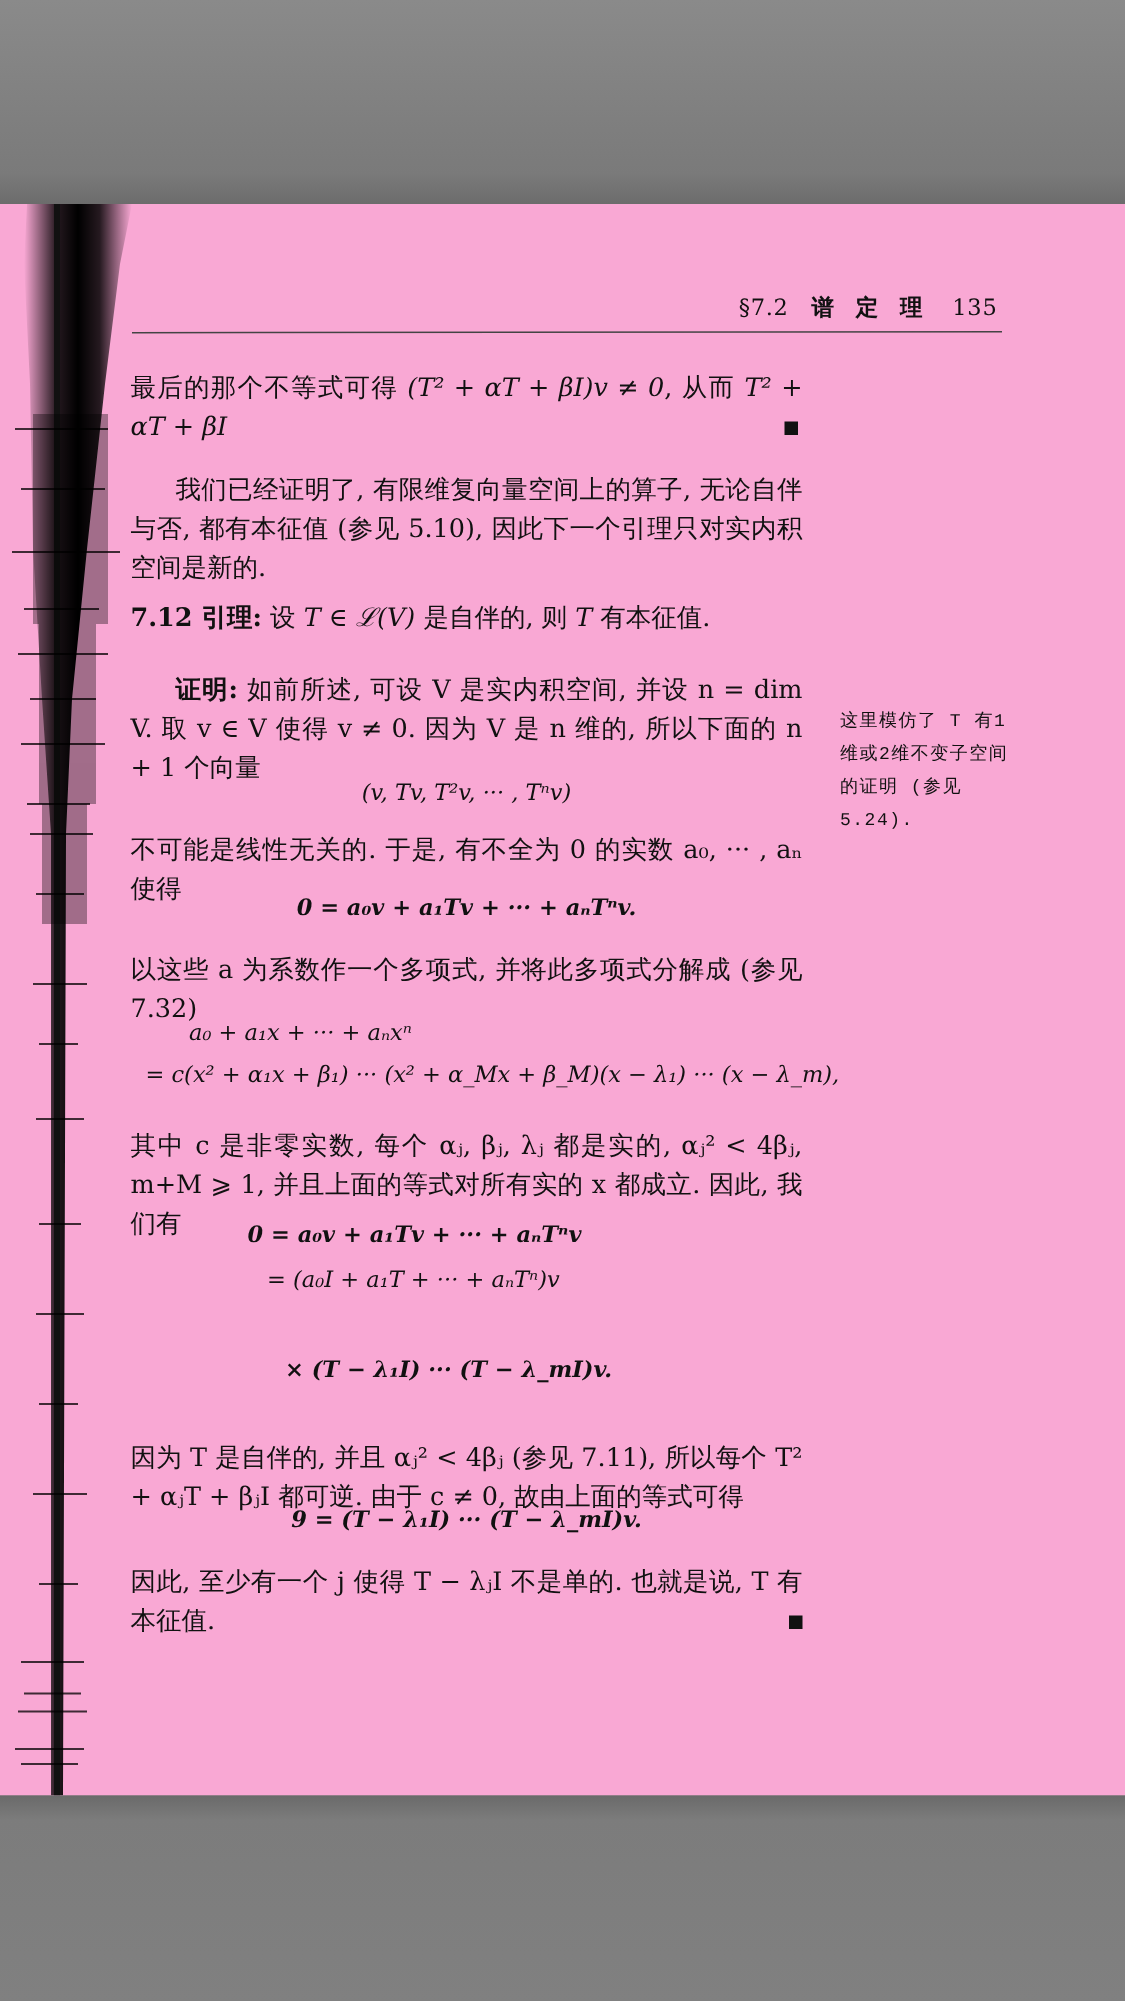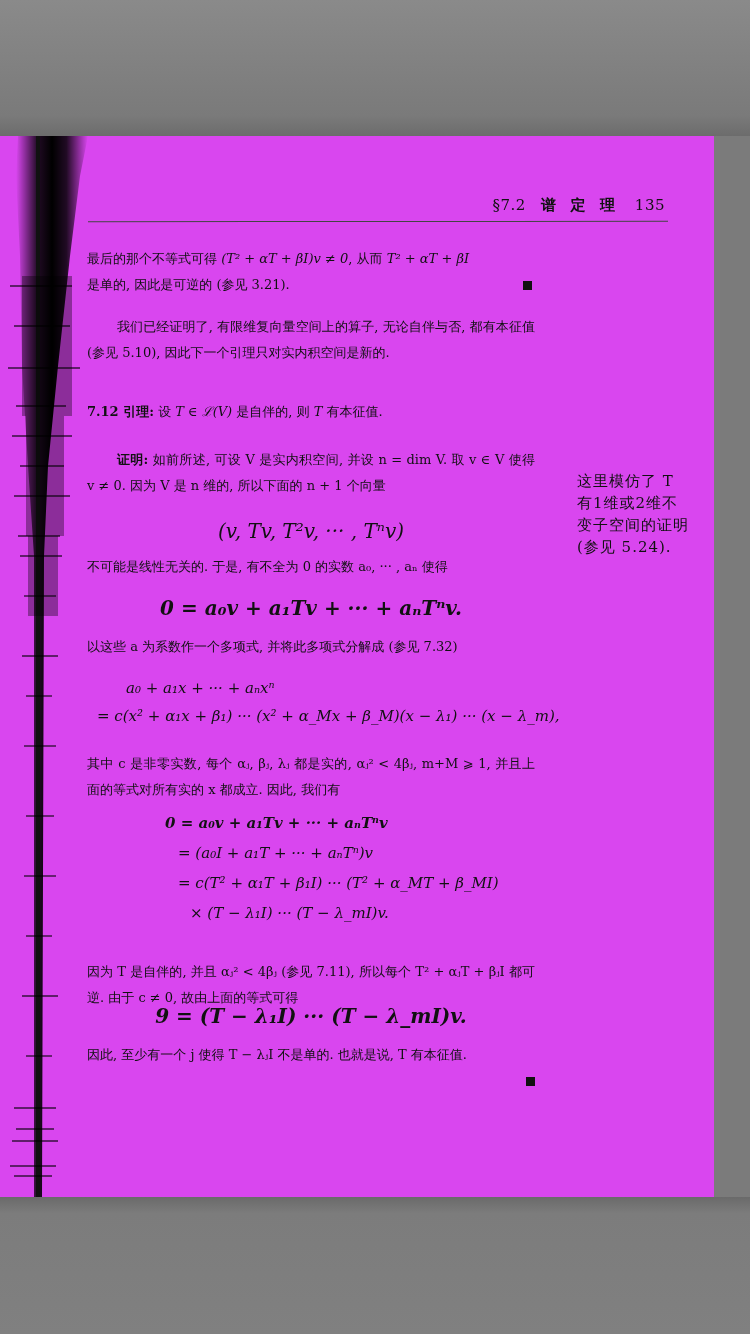--- a/index.html
+++ b/index.html
@@ -11,56 +11,55 @@
   }
   .bg-top {
     position:absolute; left:0; top:0; width:750px; height:136px;
     background:linear-gradient(#8a8a8a, #7a7a7a 85%, #6c6c6c);
   }
   .bg-bottom {
     position:absolute; left:0; top:1197px; width:750px; height:137px;
     background:linear-gradient(#6a6a6a, #7c7c7c 12%, #808080);
   }
   .page {
-    position:absolute; left:0; top:136px; width:678px; height:1061px;
-    background:#d946ef;
-    padding-left:36px;
+    position:absolute; left:0; top:136px; width:750px; height:1061px;
+    background:#f9a8d4;
   }
   
   .spine {
     position:absolute; left:0; top:0; width:95px; height:1061px; pointer-events:none;
   }
   .header {
     position:absolute; left:85px; top:60px; width:580px; height:24px;
     text-align:right; font-size:15px; letter-spacing:0.5px;
   }
   .header .sec { margin-right:10px; }
   .header .ttl span { margin-right:14px; font-weight:bold; }
   .header .pg { }
   .rule {
     position:absolute; left:88px; top:85px; width:580px; height:1px;
     background:#444; transform:skewY(-0.05deg);
   }
   .para {
     position:absolute; left:87px; width:448px;
-    font-size:13px; line-height:26px; text-align:justify;
+    font-size:17px; line-height:26px; text-align:justify;
   }
   .para i, .m i { font-family:"DejaVu Serif", serif; font-style:italic; }
   .bold { font-weight:bold; }
   .indent { text-indent:30px; }
   .qed {
     position:absolute; width:9px; height:9px; background:#111;
   }
   .center {
     position:absolute; left:87px; width:448px; text-align:center;
-    font-size:20px;
+    font-size:15px;
   }
   .margin-note {
-    position:absolute; left:577px; top:334px; width:115px;
-    font-size:15px; line-height:22px; letter-spacing:1px;
+    position:absolute; left:560px; top:334px; width:115px;
+    font-size:12px; line-height:22px; letter-spacing:1px;font-family:Liberation Mono, monospace;
   }
   .eqblock {
     position:absolute; font-size:15px; line-height:25px; white-space:nowrap;
   }
 </style>
 </head>
 <body>
 
 <div class="bg-top"></div>
 
@@ -115,21 +114,20 @@
 
   <div class="header">
     <span class="sec">§7.2</span>
     <span class="ttl"><span>谱</span><span>定</span><span>理</span></span>
     <span class="pg">135</span>
   </div>
   <div class="rule"></div>
 
   <div class="para" style="top:110px;">
     <span>最后的那个不等式可得 </span><i>(T² + αT + βI)v ≠ 0</i><span>, 从而 </span><i>T² + αT + βI</i><br>
-    <span>是单的, 因此是可逆的 (参见 3.21).</span>
   </div>
   <div class="qed" style="left:523px; top:145px;"></div>
 
   <div class="para indent" style="top:178px;">我们已经证明了, 有限维复向量空间上的算子, 无论自伴与否, 都有本征值 (参见 5.10), 因此下一个引理只对实内积空间是新的.</div>
 
   <div class="para" style="top:263px;">
     <span class="bold">7.12</span><span class="bold"> 引理:</span><span> 设 </span><i>T ∈ ℒ(V)</i><span> 是自伴的, 则 </span><i>T</i><span> 有本征值.</span>
   </div>
 
   <div class="para indent" style="top:311px;">
@@ -146,22 +144,21 @@
 
   <div class="para" style="top:498px;">以这些 a 为系数作一个多项式, 并将此多项式分解成 (参见 7.32)</div>
 
   <div class="eqblock" style="left:126px; top:540px;"><i>a₀ + a₁x + ··· + aₙxⁿ</i></div>
   <div class="eqblock" style="left:97px; top:568px;"><i>= c(x² + α₁x + β₁) ··· (x² + α_Mx + β_M)(x − λ₁) ··· (x − λ_m),</i></div>
 
   <div class="para" style="top:572px;margin-top:43px;">其中 c 是非零实数, 每个 αⱼ, βⱼ, λⱼ 都是实的, αⱼ² &lt; 4βⱼ, m+M ⩾ 1, 并且上面的等式对所有实的 x 都成立. 因此, 我们有</div>
 
   <div class="eqblock" style="left:165px; top:675px;"><i class="bold">0 = a₀v + a₁Tv + ··· + aₙTⁿv</i></div>
   <div class="eqblock" style="left:178px; top:705px;"><i>= (a₀I + a₁T + ··· + aₙTⁿ)v</i></div>
-  <div class="eqblock" style="left:178px; top:735px;"><i>= c(T² + α₁T + β₁I) ··· (T² + α_MT + β_MI)</i></div>
-  <div class="eqblock" style="left:190px; top:765px;"><i>× (T − λ₁I) ··· (T − λ_mI)v.</i></div>
+  <div class="eqblock" style="left:190px; top:765px;font-weight:bold;"><i>× (T − λ₁I) ··· (T − λ_mI)v.</i></div>
 
   <div class="para" style="top:800px;margin-top:23px;">因为 T 是自伴的, 并且 αⱼ² &lt; 4βⱼ (参见 7.11), 所以每个 T² + αⱼT + βⱼI 都可逆. 由于 c ≠ 0, 故由上面的等式可得</div>
 
   <div class="center" style="top:868px;"><i class="bold">9 = (T − λ₁I) ··· (T − λ_mI)v.</i></div>
 
   <div class="para" style="top:906px;">因此, 至少有一个 j 使得 T − λⱼI 不是单的. 也就是说, T 有本征值.</div>
   <div class="qed" style="left:526px; top:941px;"></div>
 </div>
 
 <div class="bg-bottom"></div>

